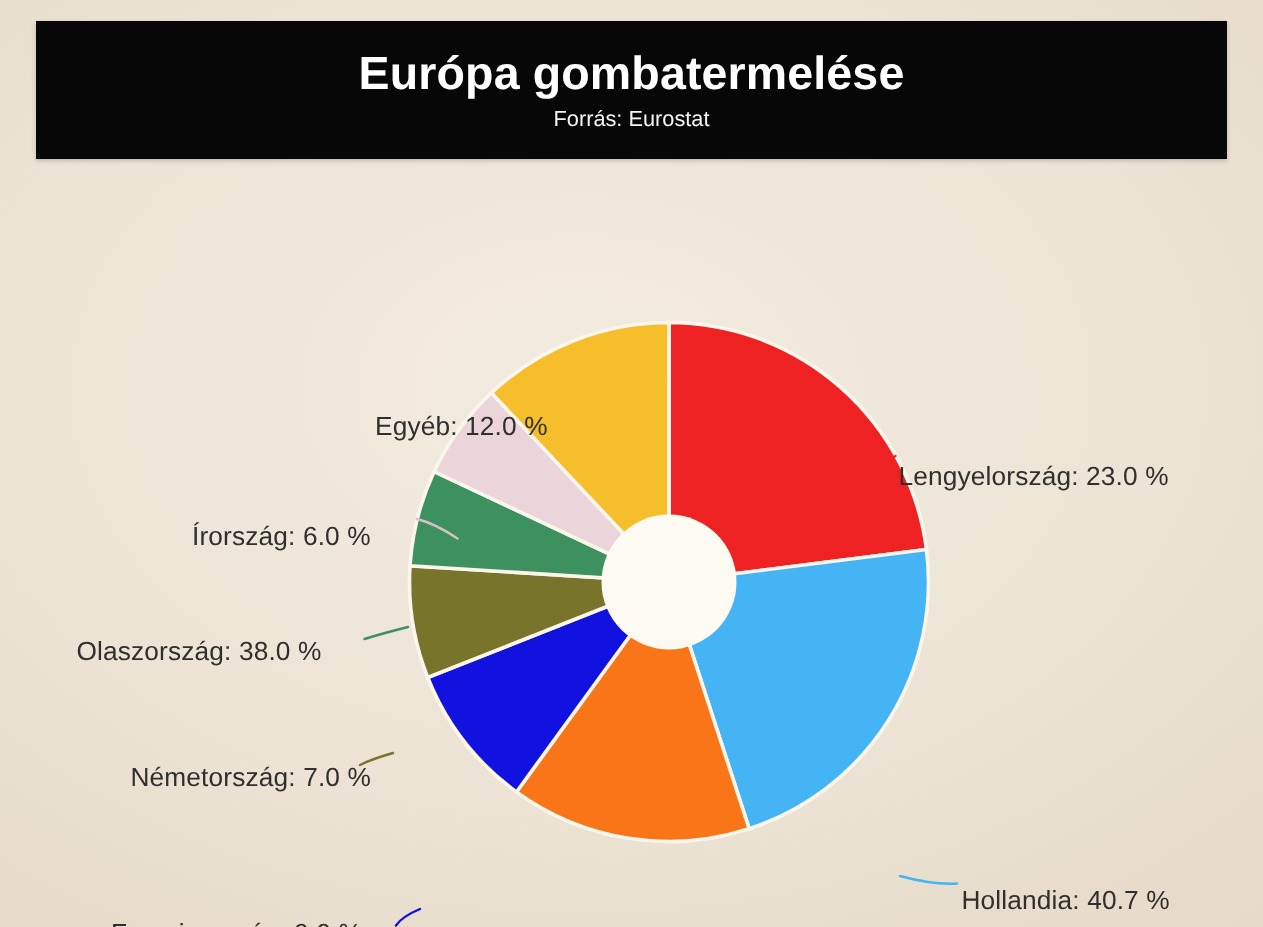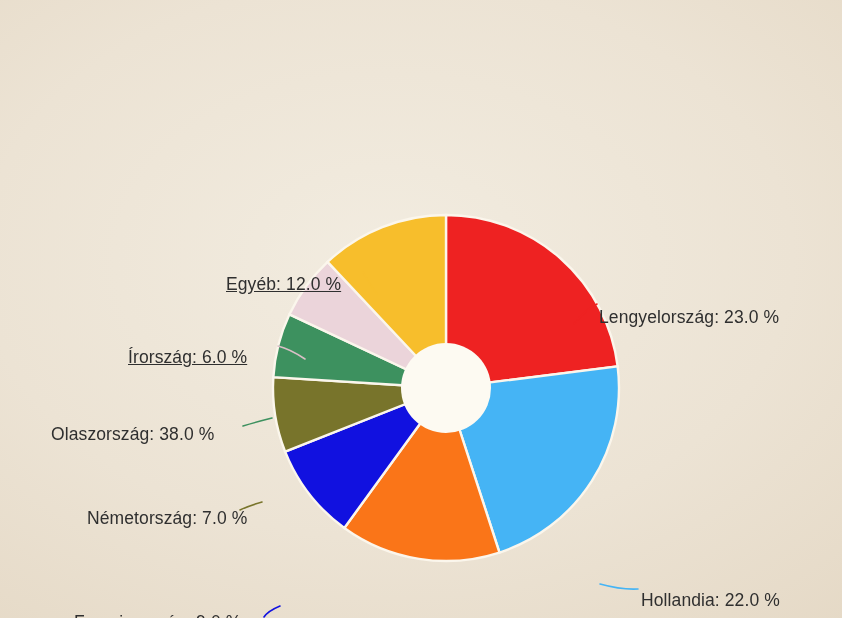--- a/index.html
+++ b/index.html
@@ -84,20 +84,24 @@
     line-height: 1;
   }
   .slice-label.right { text-align: right; }
   .slice-label.left  { text-align: right; }
 </style>
 </head>
 <body>
 
 <div id="page">
 
+  <div id="title-banner">
+    <div id="chart-title">Európa gombatermelése</div>
+    <div id="chart-subtitle">Forrás: Eurostat</div>
+  </div>
 
   <div id="chart-area">
     <svg id="donut-svg" viewBox="0 0 842 512">
       <g id="slices-group">
           <path d="M 446 282 L 446 109 A 173 173 0 0 1 617.6358433274047 260.31735059337535 Z" fill="#ee2222" stroke="#fbf6ec" stroke-width="2.4"></path>
           <path d="M 446 282 L 617.6358433274047 260.31735059337535 A 173 173 0 0 1 499.4599400268659 446.53277731906155 Z" fill="#45b4f5" stroke="#fbf6ec" stroke-width="2.4"></path>
           <path d="M 446 282 L 499.4599400268659 446.53277731906155 A 173 173 0 0 1 344.3131513534022 421.9599400268659 Z" fill="#fa7518" stroke="#fbf6ec" stroke-width="2.4"></path>
           <path d="M 446 282 L 344.3131513534022 421.9599400268659 A 173 173 0 0 1 285.1486679413325 345.68554761444926 Z" fill="#1111e0" stroke="#fbf6ec" stroke-width="2.4"></path>
           <path d="M 446 282 L 285.1486679413325 345.68554761444926 A 173 173 0 0 1 273.341375981909 271.1372401214288 Z" fill="#78742b" stroke="#fbf6ec" stroke-width="2.4"></path>
           <path d="M 446 282 L 273.341375981909 271.1372401214288 A 173 173 0 0 1 289.4649199233787 208.3401825592423 Z" fill="#3d915f" stroke="#fbf6ec" stroke-width="2.4"></path>
@@ -112,22 +116,22 @@
           <path d="M 262 396 Q 248 400 240 404" fill="none" stroke="#78742b" stroke-width="1.6" stroke-linecap="round"></path>
           <path d="M 272 312 Q 256 316 243 320" fill="none" stroke="#3d915f" stroke-width="1.6" stroke-linecap="round"></path>
           <path d="M 305 253 Q 290 243 278 240" fill="none" stroke="#d9bfc6" stroke-width="1.6" stroke-linecap="round"></path>
           <path d="M 377 188 Q 368 176 363 166" fill="none" stroke="#f7be2c" stroke-width="1.6" stroke-linecap="round"></path>
         </g>
       <circle id="donut-hole" cx="446" cy="282" r="45" fill="#fdfaf2"></circle>
     </svg>
 
     <div id="labels-layer">
         <div class="slice-label right" style="left: 599px; top: 203px;">Lengyelország: 23.0 %</div>
-        <div class="slice-label right" style="left: 641px; top: 486px;">Hollandia: 22.0 %</div>
+        <div class="slice-label right" style="left: 641px; top: 486px;">Hollandia: 40.7 %</div>
         <div class="slice-label left" style="left: 74px; top: 508px;">Franciaország: 9.0 %</div>
         <div class="slice-label left" style="left: 41px; top: 404px; margin-left: 46px;">Németország: 7.0 %</div>
         <div class="slice-label left" style="left: 51px; top: 320px;">Olaszország: 38.0 %</div>
-        <div class="slice-label left" style="left: 128px; top: 243px; text-decoration: underline;">Írország: 6.0 %</div>
-        <div class="slice-label left" style="left: 226px; top: 170px; text-decoration: underline;">Egyéb: 12.0 %</div>
+        <div class="slice-label left" style="left: 128px; top: 243px;">Írország: 6.0 %</div>
+        <div class="slice-label left" style="left: 250px; top: 170px;">Egyéb: 12.0 %</div>
       </div>
   </div>
 
 </div>
 
 </body></html>

